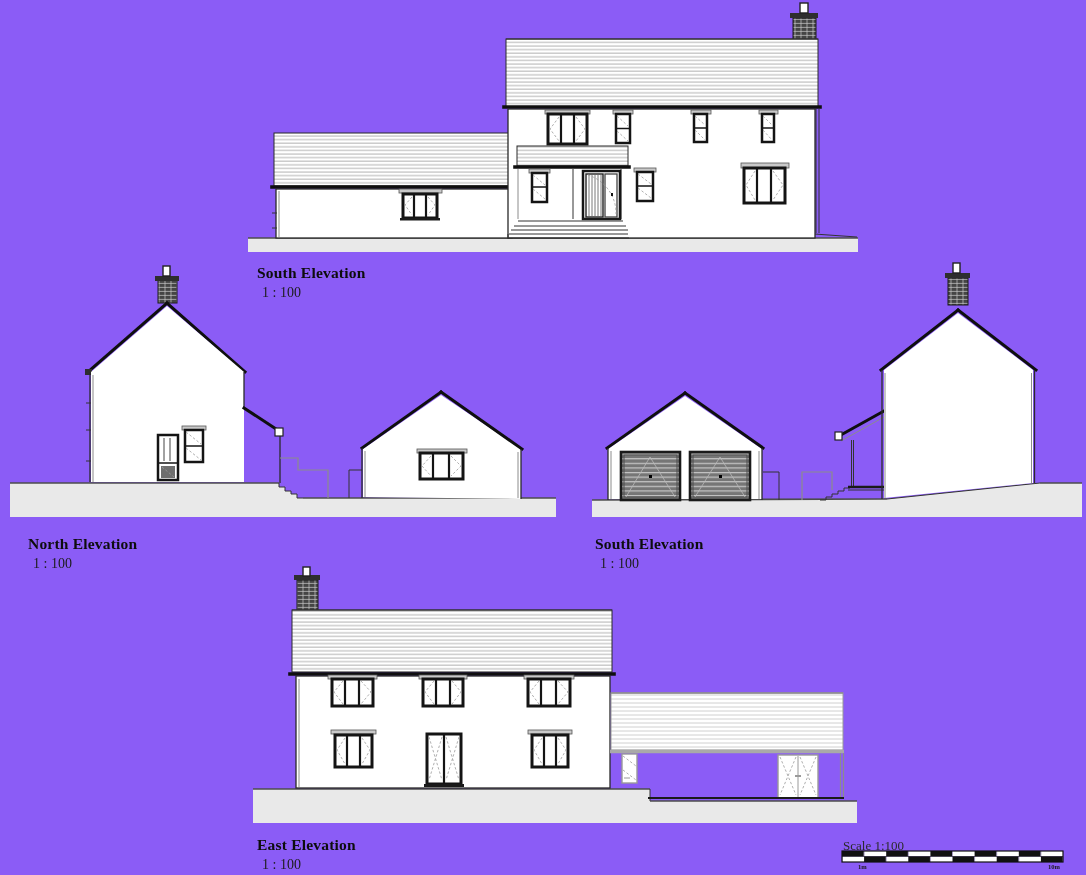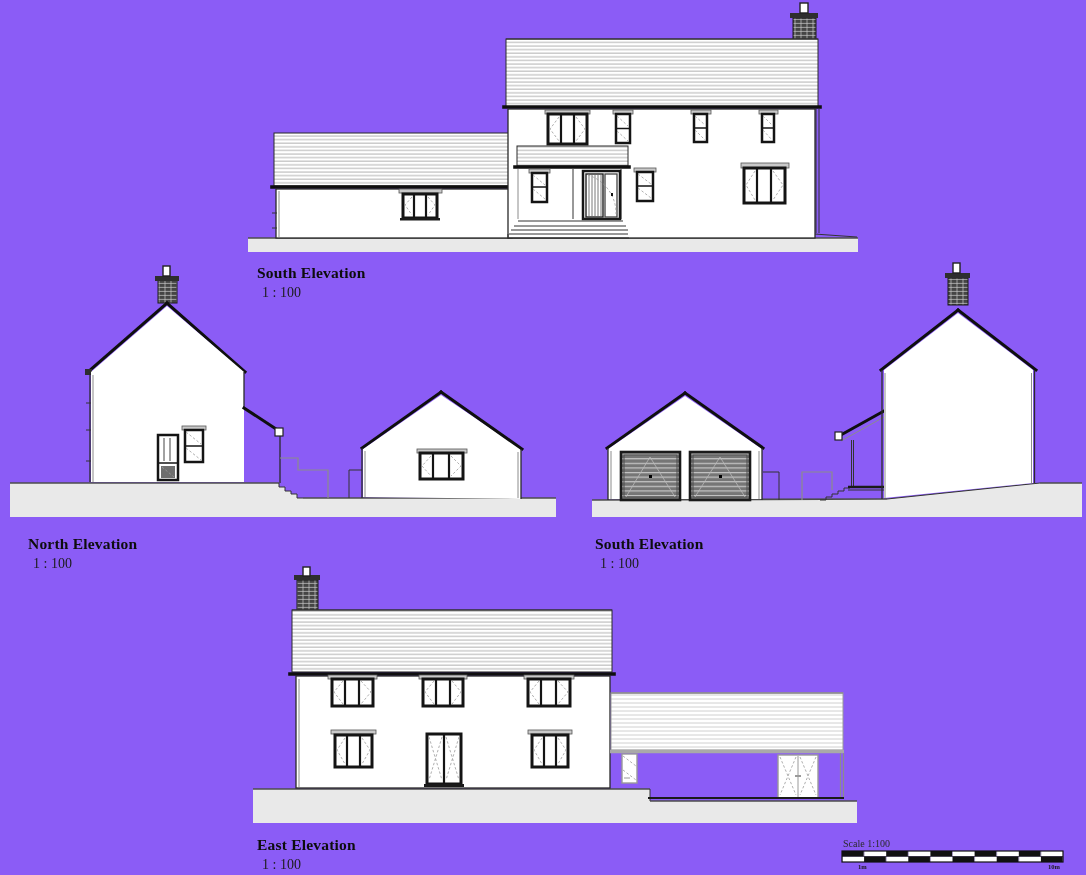--- a/index.html
+++ b/index.html
@@ -2,21 +2,21 @@
 <html><head>
 <meta charset="utf-8">
 <style>
   html,body{margin:0;padding:0;background:#fff;}
   #canvas{position:relative;width:1086px;height:875px;background:#8b5cf6;overflow:hidden;
           font-family:Liberation Serif, serif;}
   #drawing{position:absolute;left:0;top:0;}
   .lbl{position:absolute;color:#111;}
   .lbl .title{font-weight:bold;font-size:15.5px;letter-spacing:0.2px;color:#0d0d0d;}
   .lbl .scale{font-size:14px;color:#1c1c1c;margin-top:3px;margin-left:5px;}
-  .sb-title{position:absolute;font-size:10px;color:#2a2a2a;}
+  .sb-title{position:absolute;font-size:13px;color:#2a2a2a;}
   .sb-end{position:absolute;font-size:6.5px;font-weight:bold;color:#1a1a1a;}
   
   svg .wall{fill:#ffffff;stroke:#2a2a2a;stroke-width:1.3;}
   svg .roofband{stroke:#2a2a2a;stroke-width:1;}
   svg .thick{stroke:#0f0f0f;stroke-width:3.6;fill:none;stroke-linecap:square;}
   svg .roofline{stroke:#0f0f0f;stroke-width:3;fill:none;stroke-linecap:square;}
   svg .thin{stroke:#333;stroke-width:1;fill:none;}
   svg .inner{stroke:#8c8c8c;stroke-width:1;fill:none;}
   svg .gray{stroke:#8c8c8c;stroke-width:1.2;fill:none;}
   svg .gtop{stroke:#4c4c4c;stroke-width:1.6;fill:none;}

